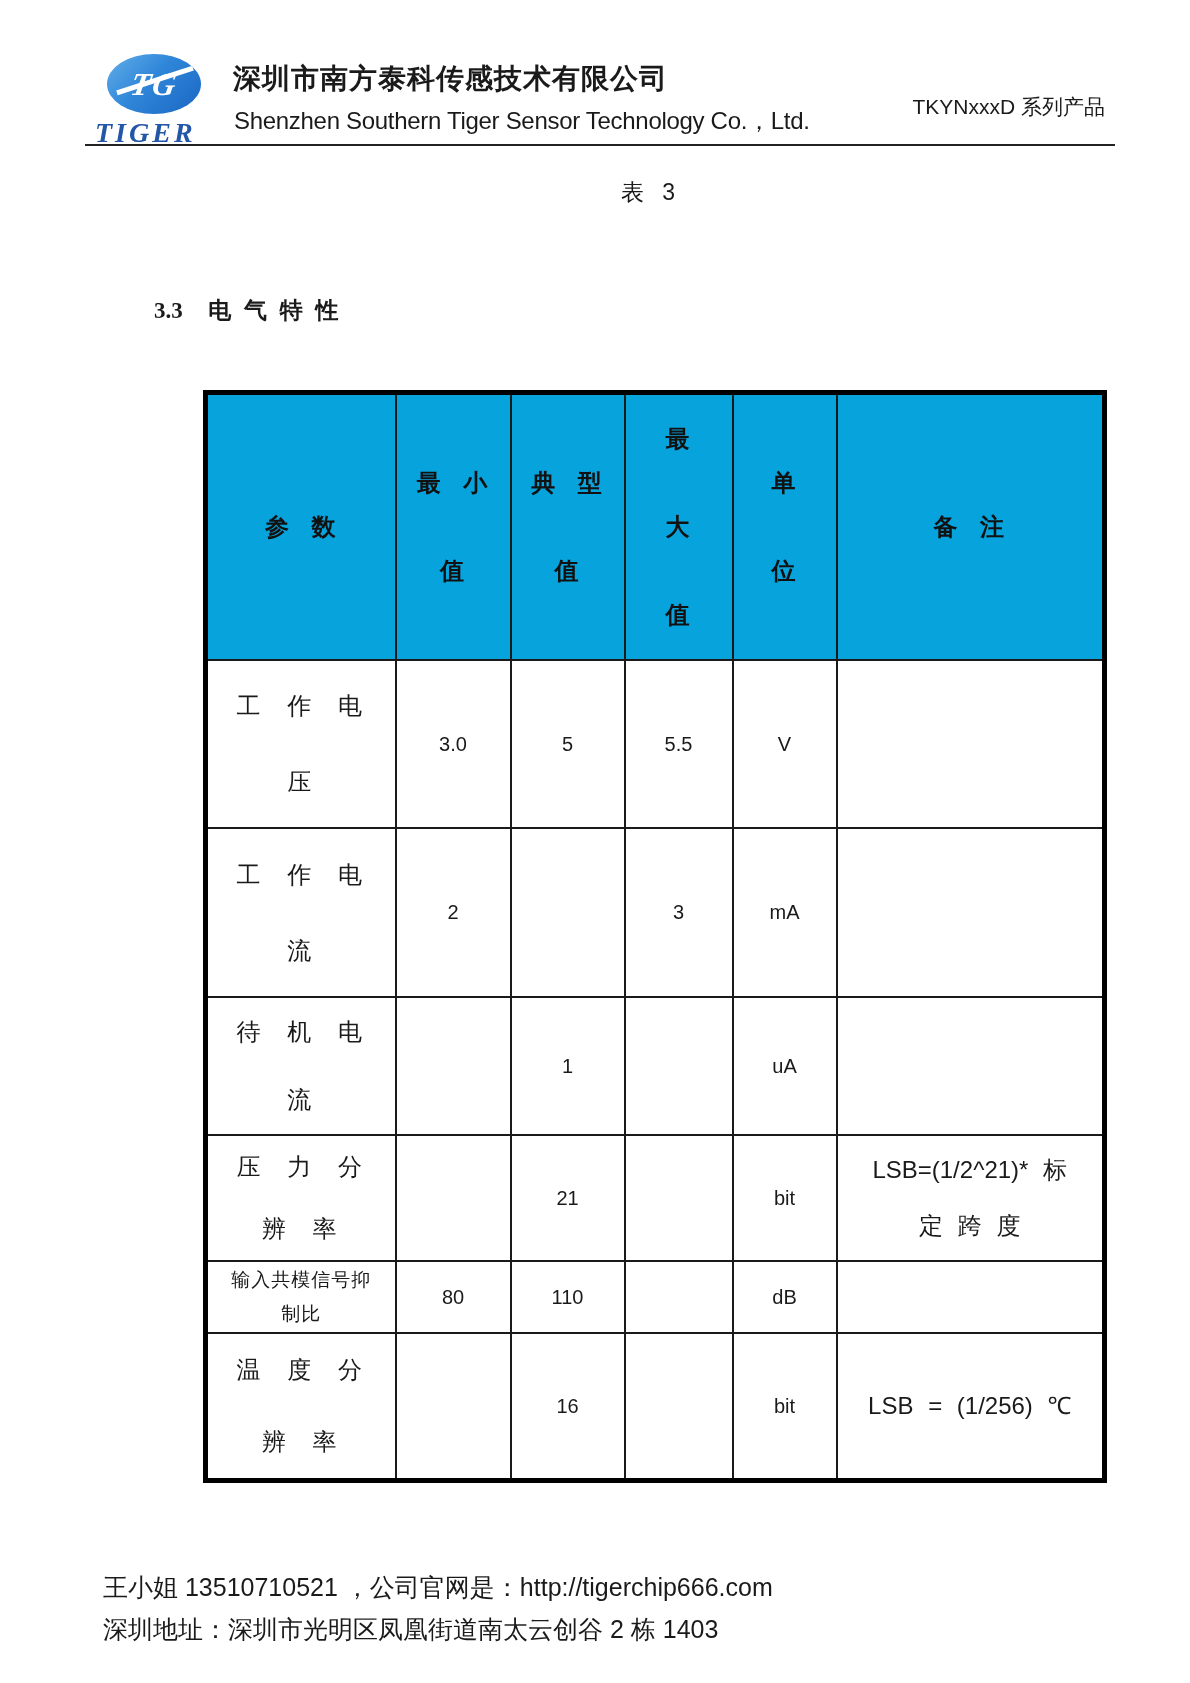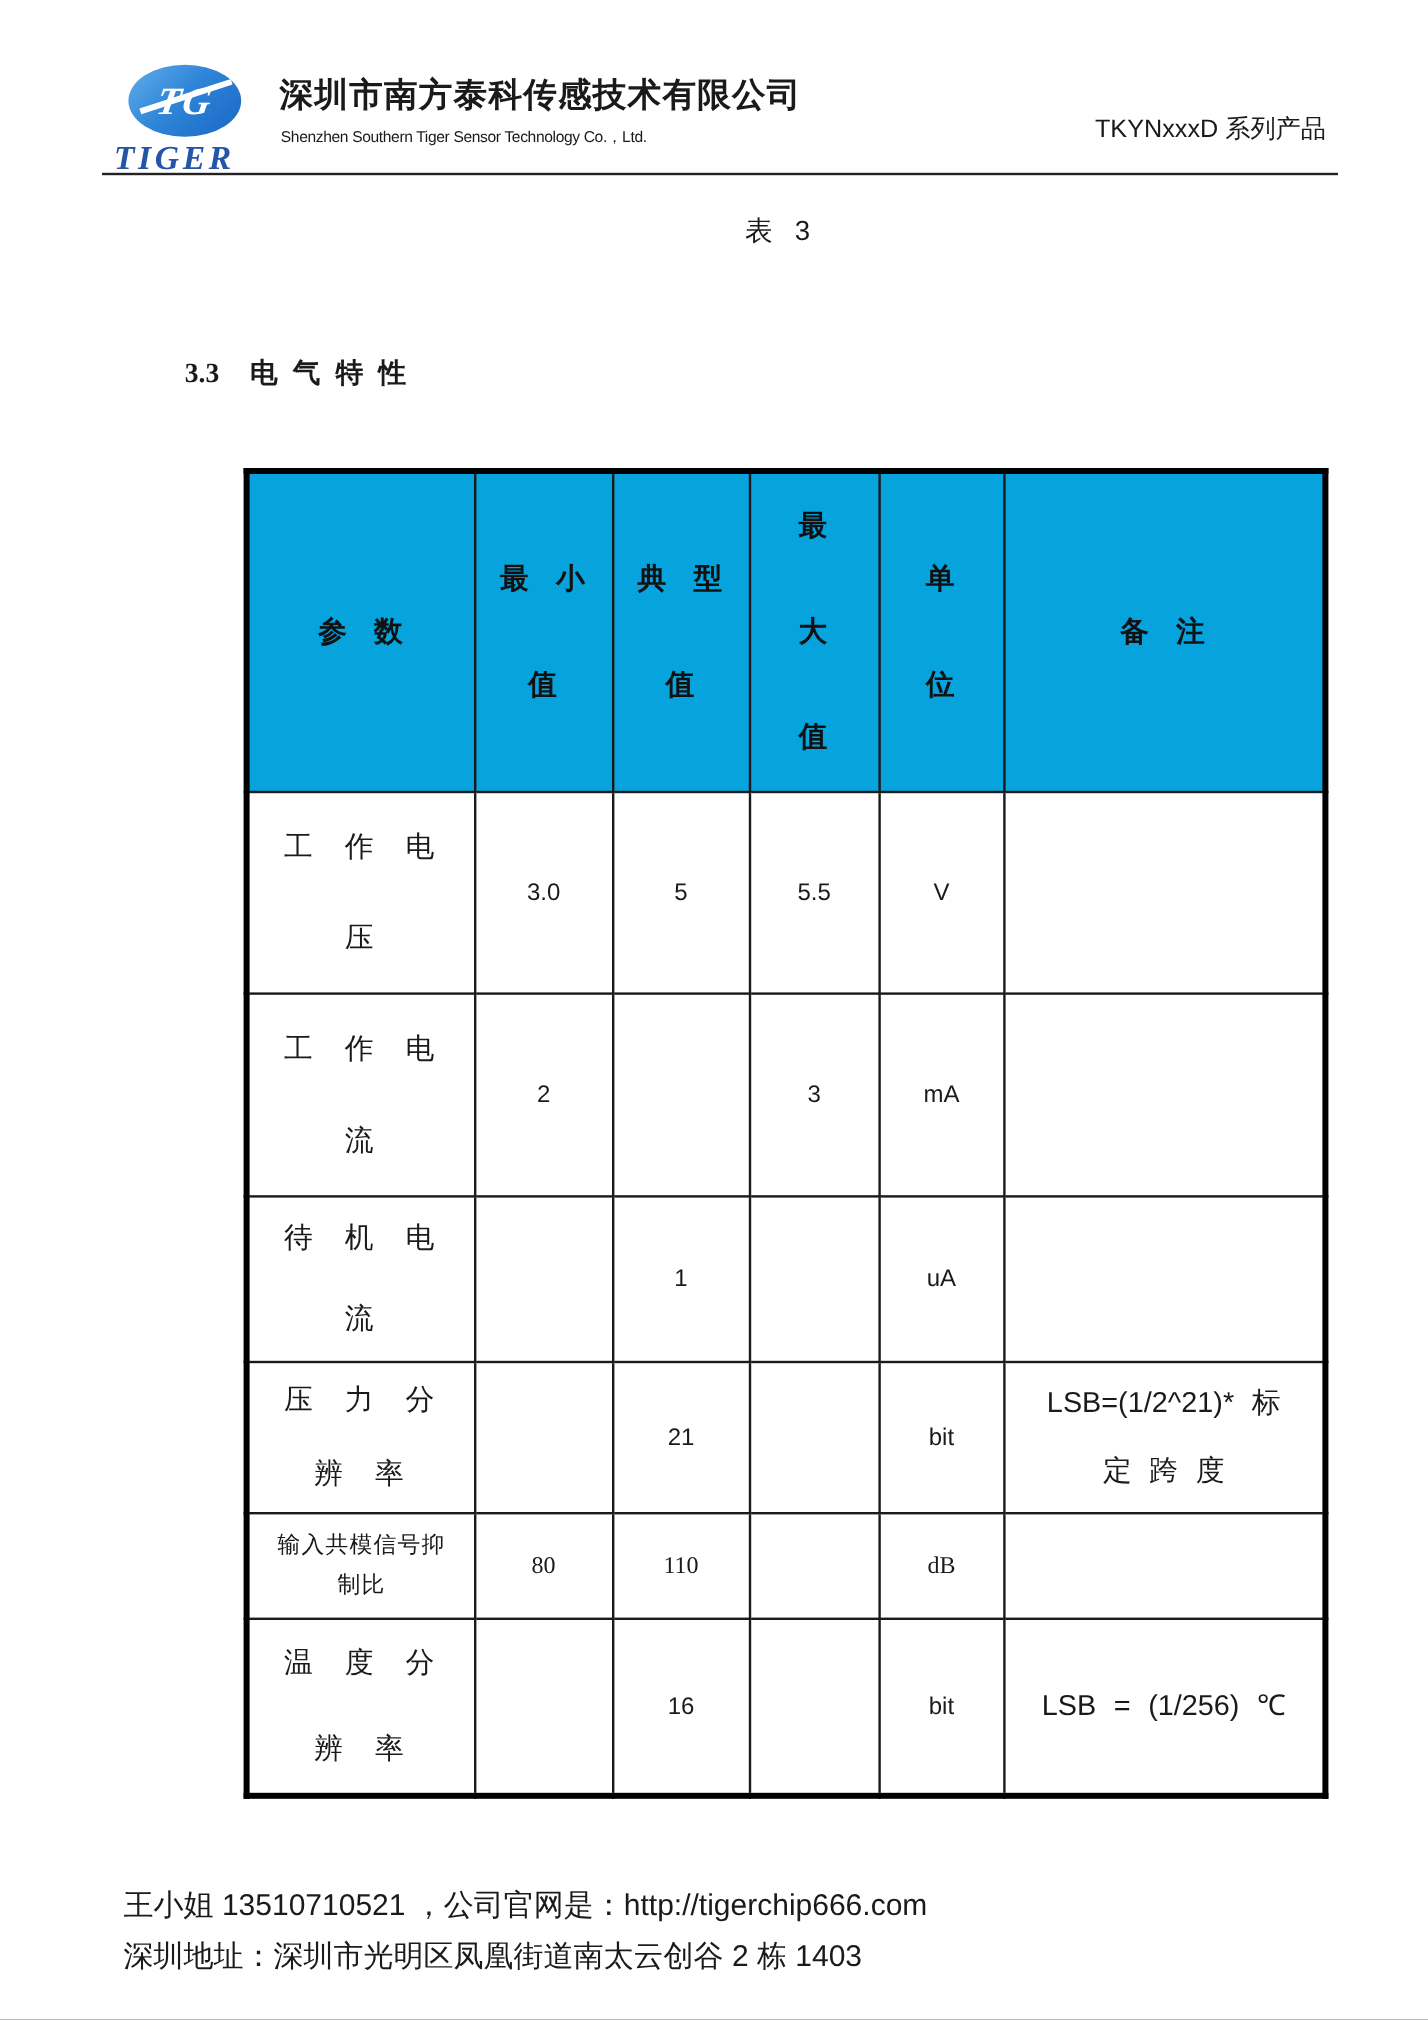--- a/index.html
+++ b/index.html
@@ -32,21 +32,21 @@
     color:#fff; font-weight:bold; font-style:italic; font-size:32px;
     letter-spacing:2px; transform: skewX(-10deg); position:relative; z-index:2;
     font-family:"Liberation Serif", serif;
   }
   .logo-tiger {
     color: var(--accent-blue); font-weight:bold; font-style:italic;
     font-size:28px; letter-spacing:3px; margin-top:3px;
     font-family:"Liberation Serif", serif;
   }
   .company-cn { position:absolute; left:233px; top:60px; font-size:28px; font-weight:bold; letter-spacing:1px; }
-  .company-en { position:absolute; left:234px; top:105px; font-size:13px; letter-spacing:-0.3px; }
+  .company-en { position:absolute; left:234px; top:105px; font-size:24px; letter-spacing:-0.3px; }
   .product-series { position:absolute; right:85px; top:93px; font-size:21px;margin-left:20px; }
   .header-rule { position:absolute; left:85px; top:144px; width:1030px; height:2px; background:#222; }
 
   
   .table-caption {
     position:absolute; left:0; top:177px; width:100%;
     text-align:center; padding-left:66px;
     font-size:23px; white-space:pre-wrap; word-spacing:12px;margin-left:20px;
   }
   .section-heading {
@@ -78,21 +78,21 @@
   tr.r6 td.param { line-height:72px;margin-top:40px; }
   tr.r5 td.param { font-size:19px; line-height:34px; letter-spacing:1px; word-spacing:0; }
   td.val  { font-size:20px; }
   td.note { font-size:24px; line-height:56px; word-spacing:8px;margin-left:24px; }
 
   tr.hdr { height:263px; }
   tr.r1  { height:168px; }
   tr.r2  { height:169px; }
   tr.r3  { height:120px; }
   tr.r4  { height:126px; }
-  tr.r5  { height:88px;font-family:Liberation Serif, serif;  }
+  tr.r5  { height:72px;  }
   tr.r6  { height:121px; }
 
   
   .footer-line1 { position:absolute; left:103px; top:1571px; font-size:25px; white-space:pre-wrap; }
   .footer-line2 { position:absolute; left:103px; top:1613px; font-size:25px; white-space:pre-wrap; }
 </style>
 </head>
 <body>
 
 <div class="page">

